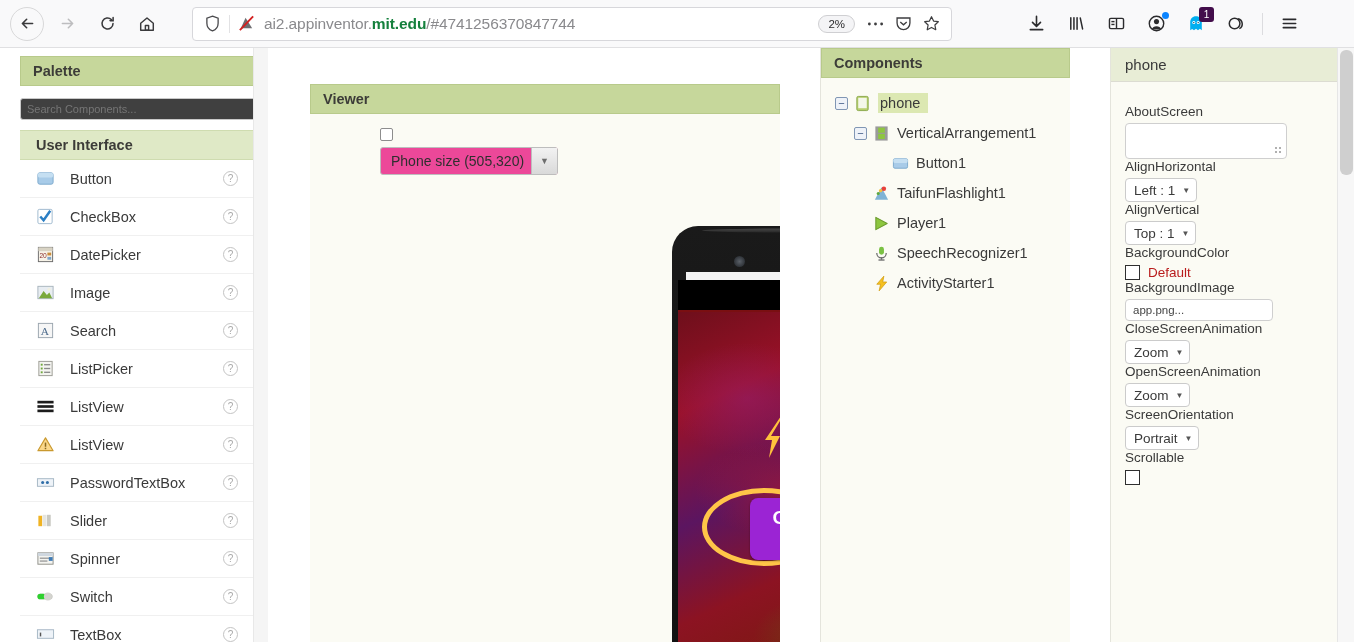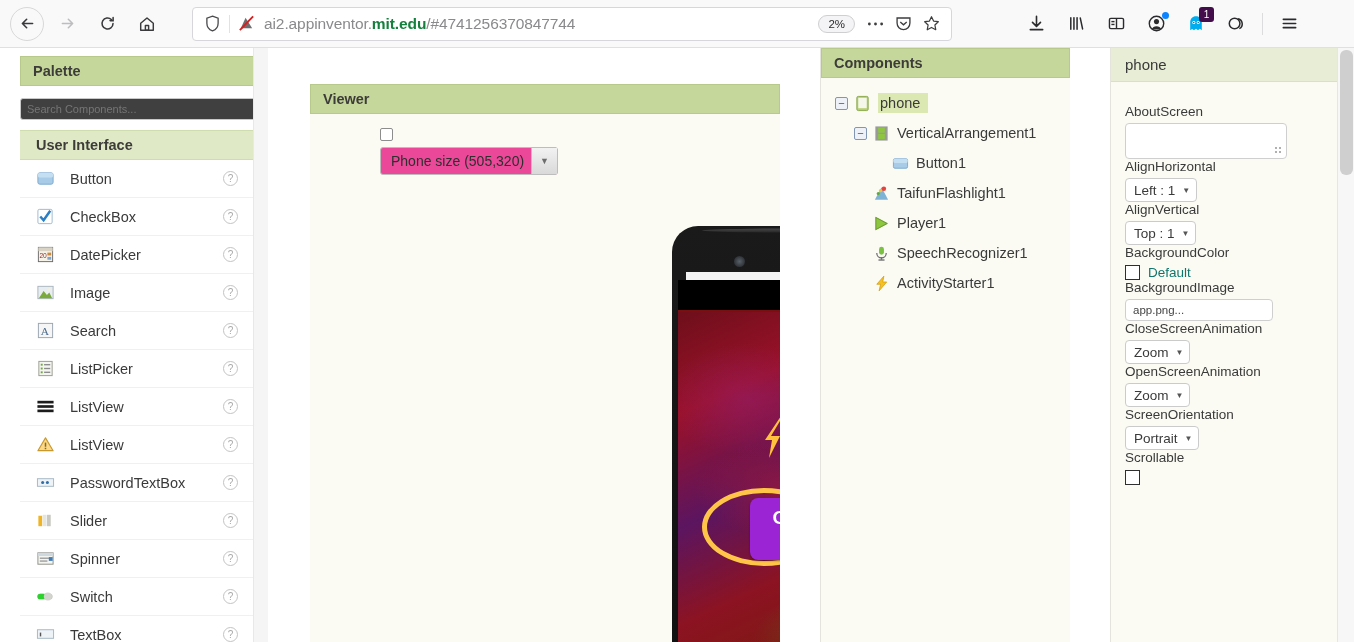--- a/index.html
+++ b/index.html
@@ -292,21 +292,21 @@
   .prop-select {
     display:inline-flex; align-items:center;
     height:24px; margin-top:4px;
     border:1px solid #cbcbcb; border-radius:4px;
     background:#fff; padding:0 6px 0 8px;
     font-size:13.5px; color:#3a3a3a;
   }
   .prop-select .caret { margin-left:7px; color:#555; font-size:8px; }
   .prop-check-row { display:flex; align-items:center; margin-top:5px; }
   .prop-cb { width:15px; height:15px; border:1px solid #2f2f2f; background:#fff; flex:0 0 15px; }
-  .prop-cb-label { font-size:13.5px; color:#0f766e; margin-left:8px; }
+  .prop-cb-label { font-size:13.5px; color:#b91c1c; margin-left:8px; }
   .prop-textinput {
     width: 148px; height: 22px; margin-top:4px;
     border:1px solid #cfcfcf; border-radius:4px; background:#fff;
     display:flex; align-items:center; padding-left:7px;
     font-size:11.5px; color:#444;
   }
 
   
   #page-scroll {
     position:absolute; right:0; top:48px; width:17px; height:594px;

